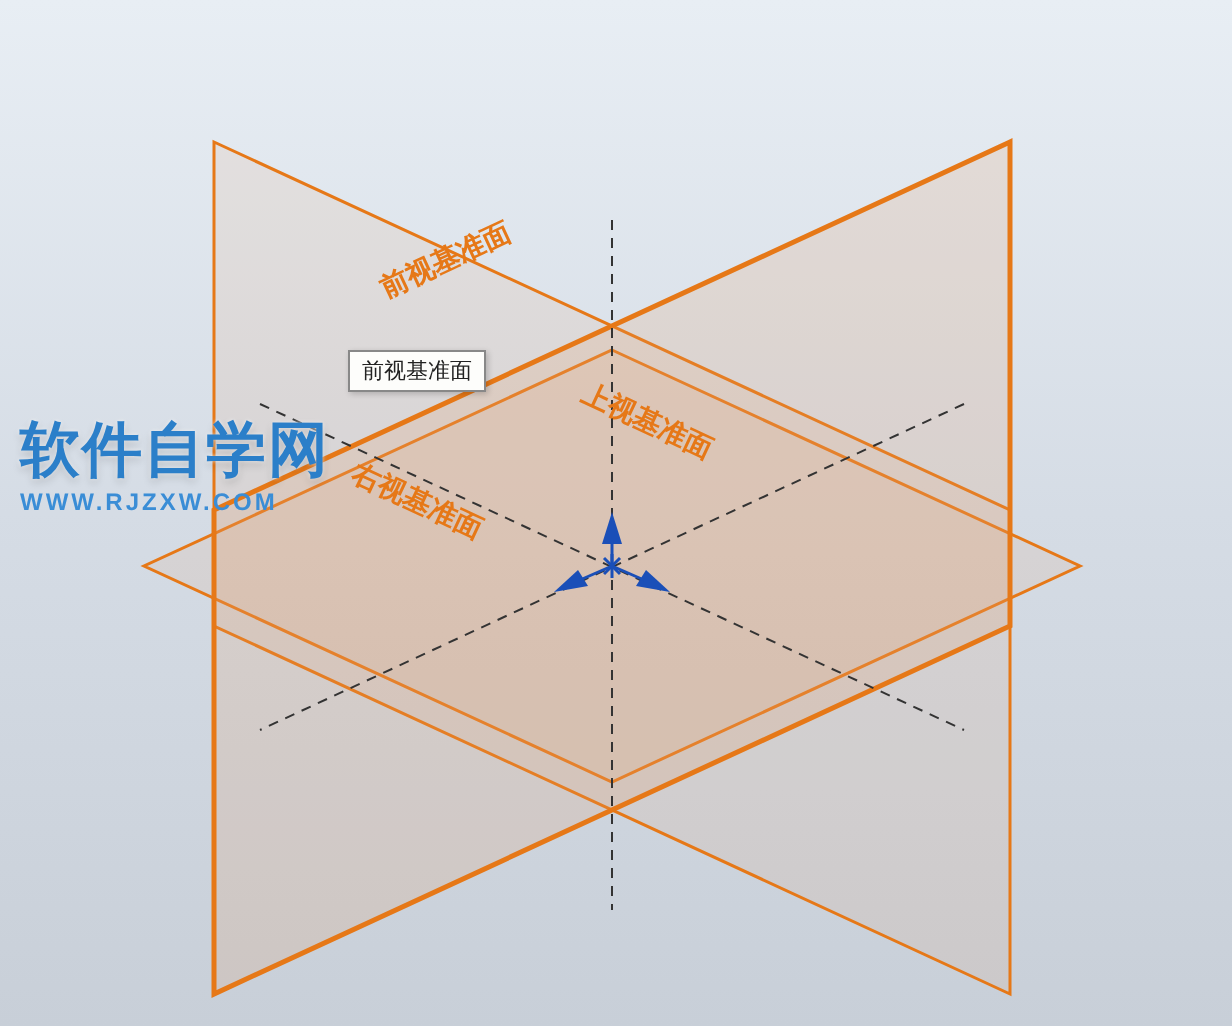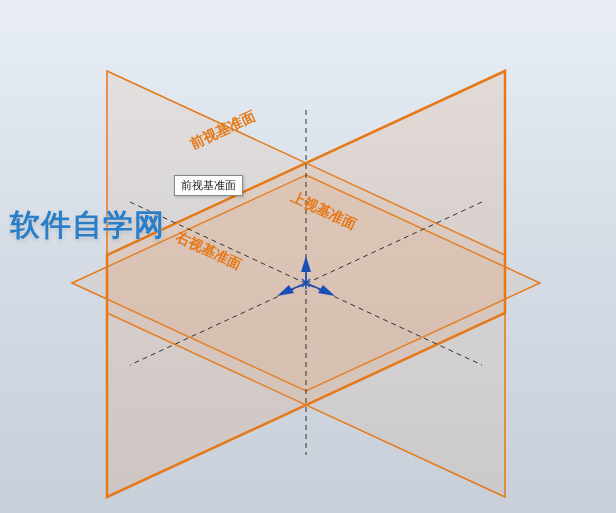--- a/index.html
+++ b/index.html
@@ -137,19 +137,20 @@
     </text>
 
     <text class="plane-label" x="0" y="0" transform="translate(175,240) rotate(25)">
       <tspan>右视基准面</tspan>
     </text>
 
   </svg>
 
   <div class="watermark">
     <div class="watermark-main">软件自学网</div>
+    <div class="watermark-sub">WWW.RJZXW.COM</div>
   </div>
 
   <div class="tooltip">
     <span>前视基准面</span>
   </div>
 
 </div>
 
 </body></html>

